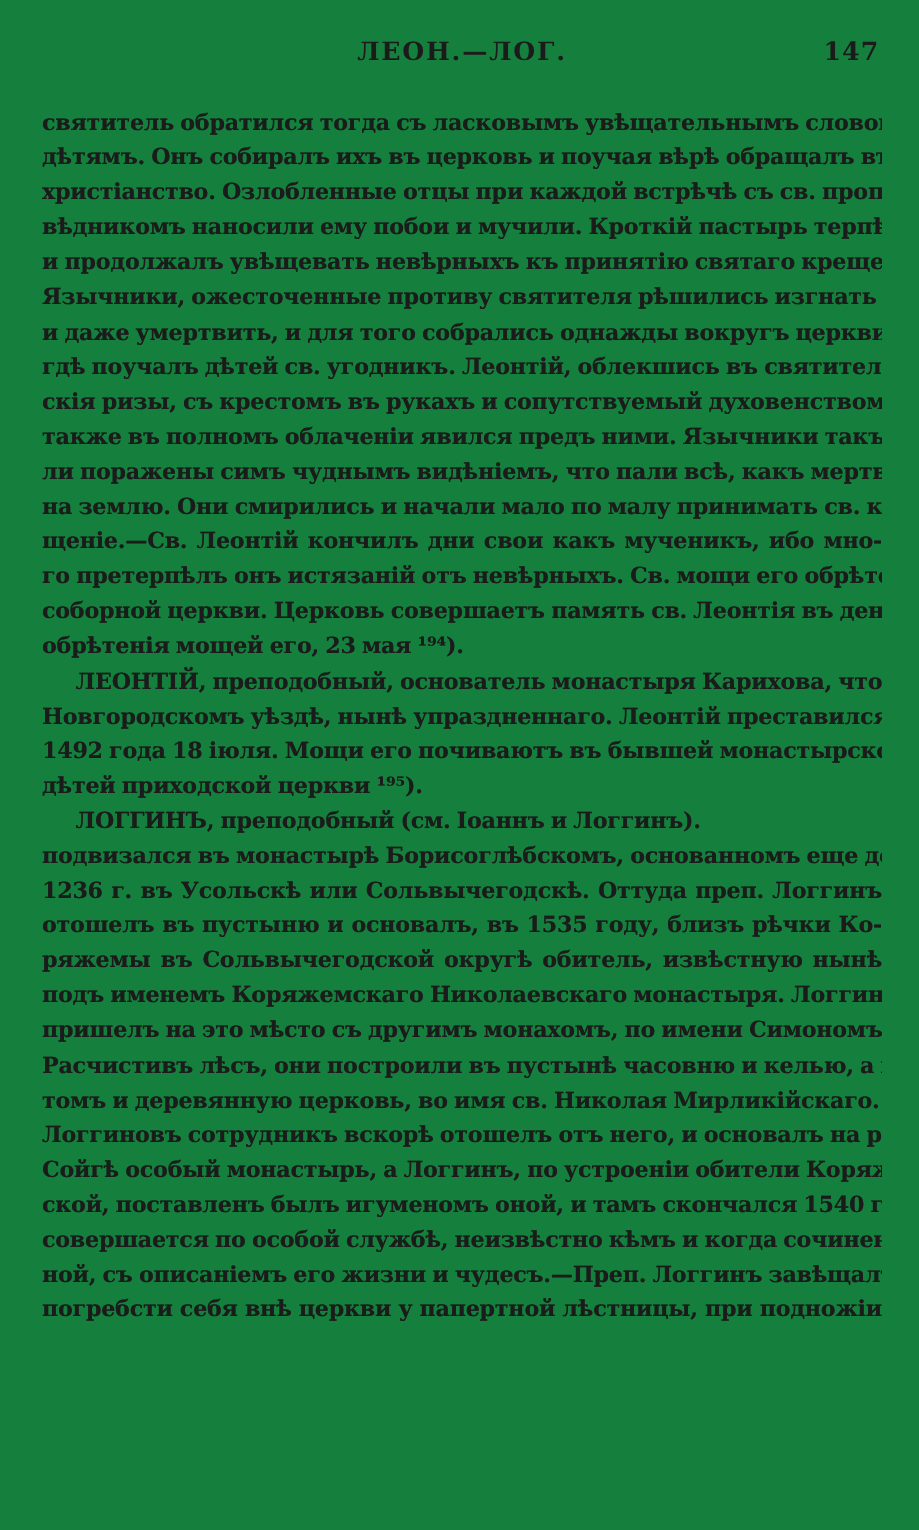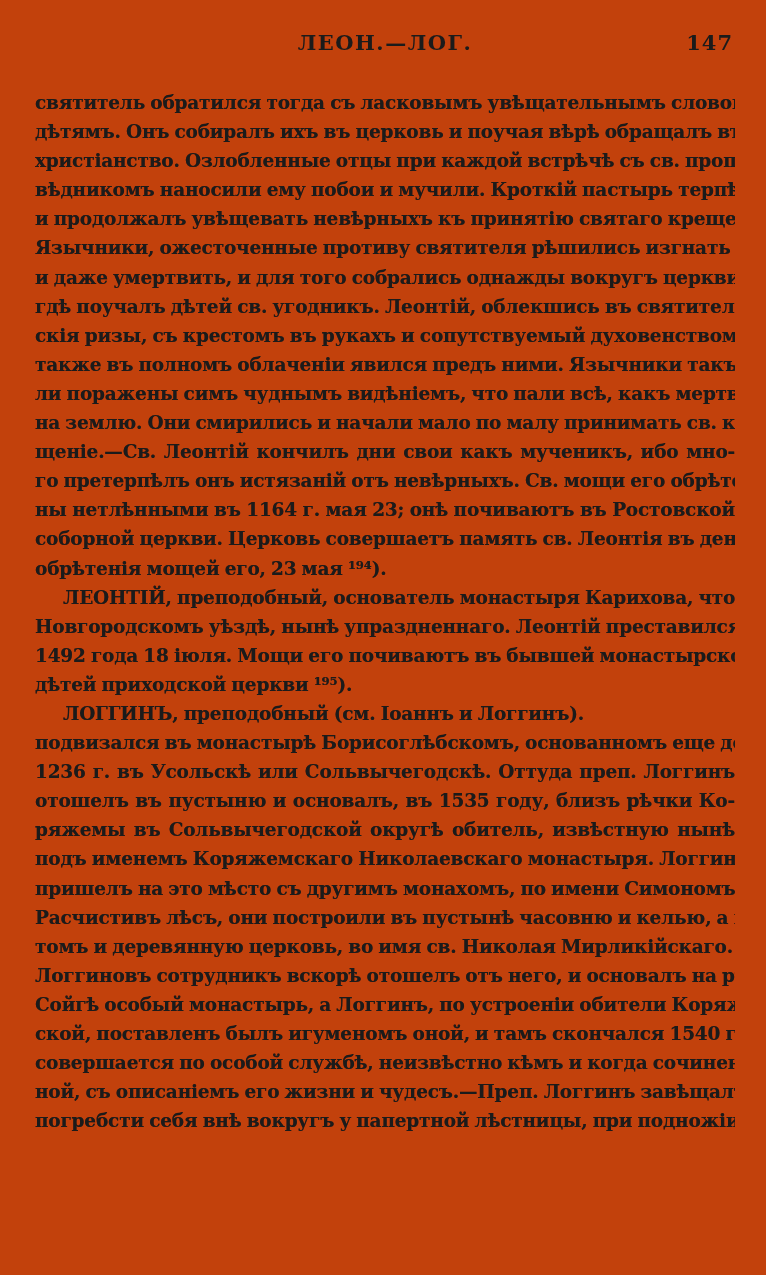--- a/index.html
+++ b/index.html
@@ -4,21 +4,21 @@
 <style>
   html, body {
     margin: 0;
     padding: 0;
     background: #ffffff;
   }
   .page {
     position: relative;
     width: 766px;
     height: 1275px;
-    background: #c2410c;
+    background: #15803d;
     overflow: hidden;
     font-family: "DejaVu Serif", "Liberation Serif", serif;
     color: #1b1b1b;
   }
   .running-header {
     position: absolute;
     top: 30px;
     left: 35px;
     width: 700px;
     height: 28px;
@@ -94,21 +94,20 @@
         <div class="line">и продолжалъ увѣщевать невѣрныхъ къ принятію святаго крещенія.</div>
         <div class="line">Язычники, ожесточенные противу святителя рѣшились изгнать его</div>
         <div class="line">и даже умертвить, и для того собрались однажды вокругъ церкви,</div>
         <div class="line">гдѣ поучалъ дѣтей св. угодникъ. Леонтій, облекшись въ святитель-</div>
         <div class="line">скія ризы, съ крестомъ въ рукахъ и сопутствуемый духовенствомъ,</div>
         <div class="line">также въ полномъ облаченіи явился предъ ними. Язычники такъ бы-</div>
         <div class="line">ли поражены симъ чуднымъ видѣніемъ, что пали всѣ, какъ мертвые,</div>
         <div class="line">на землю. Они смирились и начали мало по малу принимать св. кре-</div>
         <div class="line">щеніе.—Св. Леонтій кончилъ дни свои какъ мученикъ, ибо мно-</div>
         <div class="line">го претерпѣлъ онъ истязаній отъ невѣрныхъ. Св. мощи его обрѣте-</div>
-        <div class="line">ны нетлѣнными въ 1164 г. мая 23; онѣ почиваютъ въ Ростовской</div>
         <div class="line">соборной церкви. Церковь совершаетъ память св. Леонтія въ день</div>
         <div class="line lastline">обрѣтенія мощей его, 23 мая ¹⁹⁴).</div>
       </div>
       <div class="para">
         <div class="line indent">ЛЕОНТІЙ, преподобный, основатель монастыря Карихова, что въ</div>
         <div class="line">Новгородскомъ уѣздѣ, нынѣ упраздненнаго. Леонтій преставился</div>
         <div class="line">1492 года 18 іюля. Мощи его почиваютъ въ бывшей монастырской,</div>
         <div class="line lastline">дѣтей приходской церкви ¹⁹⁵).</div>
       </div>
       <div class="para">
@@ -121,17 +120,17 @@
         <div class="line">ряжемы въ Сольвычегодской округѣ обитель, извѣстную нынѣ</div>
         <div class="line">подъ именемъ Коряжемскаго Николаевскаго монастыря. Логгинъ</div>
         <div class="line">пришелъ на это мѣсто съ другимъ монахомъ, по имени Симономъ.</div>
         <div class="line">Расчистивъ лѣсъ, они построили въ пустынѣ часовню и келью, а по-</div>
         <div class="line">томъ и деревянную церковь, во имя св. Николая Мирликійскаго. Но</div>
         <div class="line">Логгиновъ сотрудникъ вскорѣ отошелъ отъ него, и основалъ на рѣчкѣ</div>
         <div class="line">Сойгѣ особый монастырь, а Логгинъ, по устроеніи обители Коряжем-</div>
         <div class="line">ской, поставленъ былъ игуменомъ оной, и тамъ скончался 1540 г.</div>
         <div class="line">совершается по особой службѣ, неизвѣстно кѣмъ и когда сочинен-</div>
         <div class="line">ной, съ описаніемъ его жизни и чудесъ.—Преп. Логгинъ завѣщалъ</div>
-        <div class="line">погребсти себя внѣ вокругъ у папертной лѣстницы, при подножіи</div>
+        <div class="line">погребсти себя внѣ церкви у папертной лѣстницы, при подножіи</div>
       </div>
     </div>
 
 </div>
 
 </body></html>

